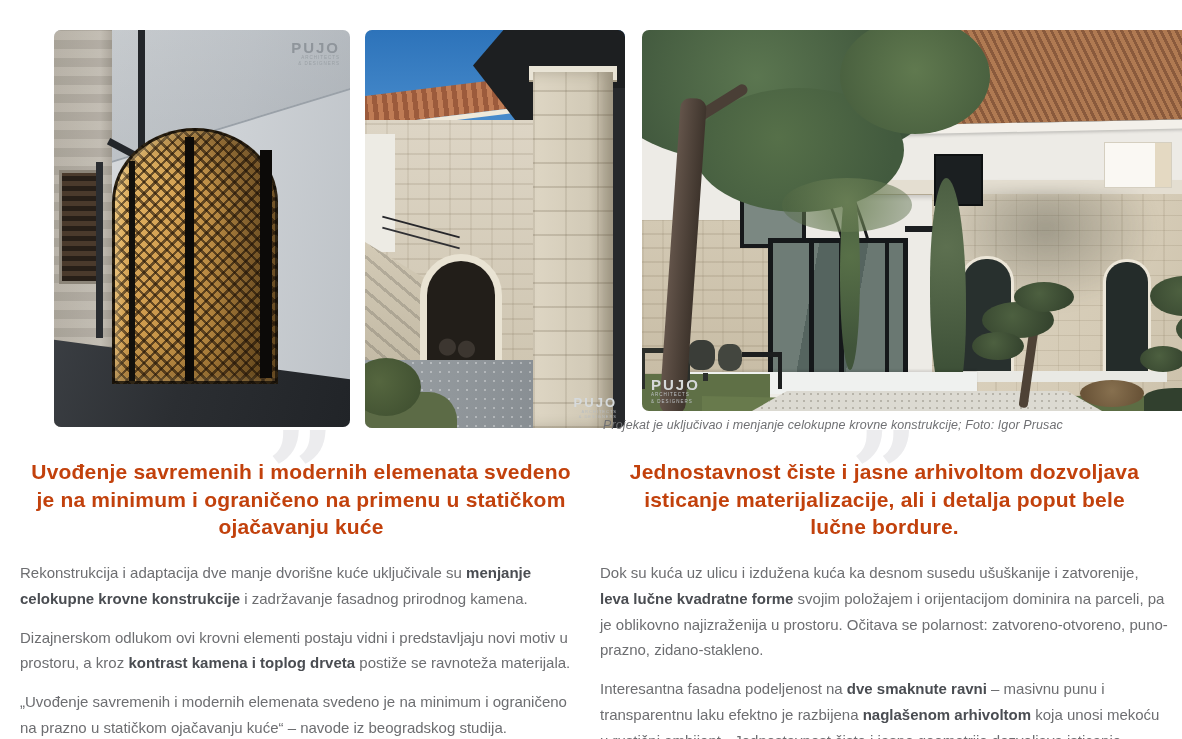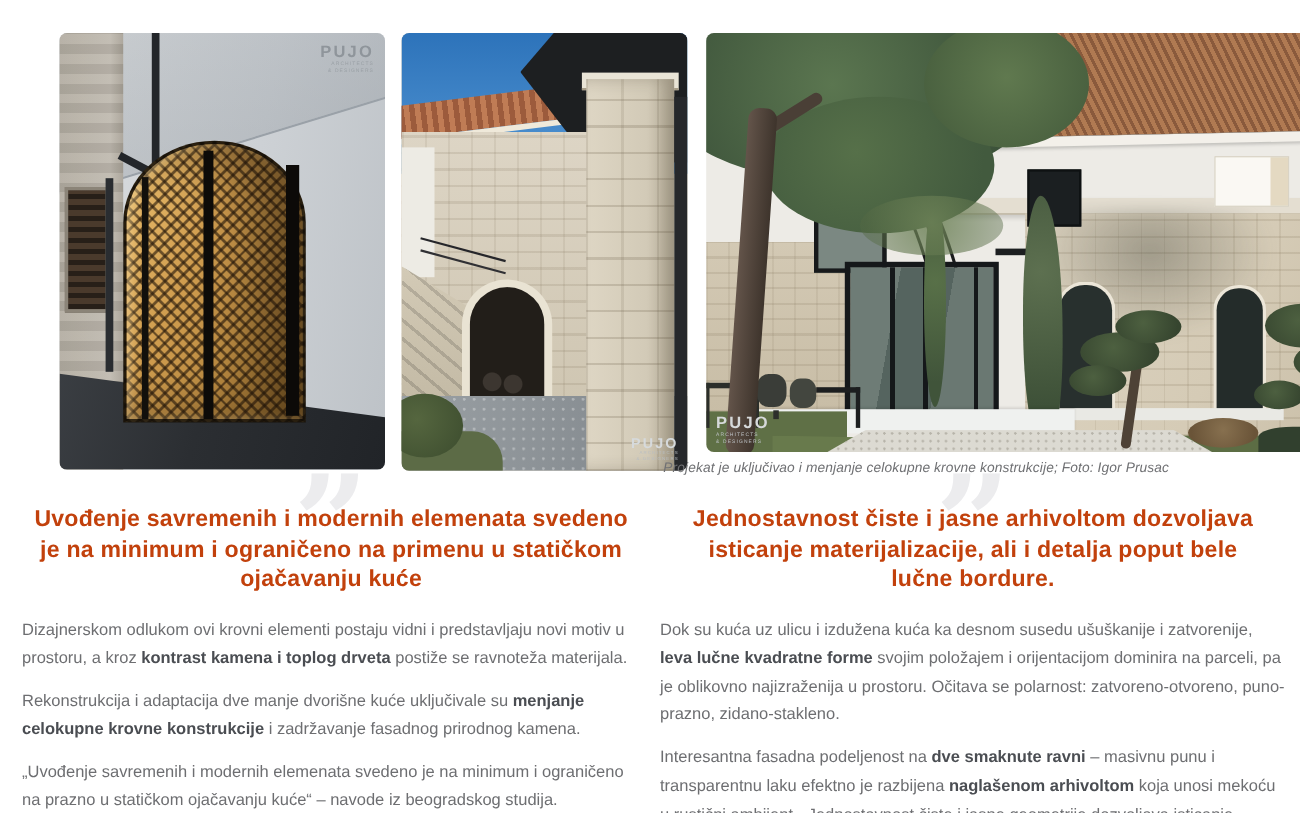--- a/index.html
+++ b/index.html
@@ -313,22 +313,22 @@
   <div class="quote" id="quoteL">
     <span class="quote-mark">”</span>
     <div class="quote-text">Uvođenje savremenih i modernih elemenata svedeno je na minimum i ograničeno na primenu u statičkom ojačavanju kuće</div>
   </div>
   <div class="quote" id="quoteR">
     <span class="quote-mark">”</span>
     <div class="quote-text">Jednostavnost čiste i jasne arhivoltom dozvoljava isticanje materijalizacije, ali i detalja poput bele lučne bordure.</div>
   </div>
 
   <div class="col" id="colL">
+      <p><span>Rekonstrukcija i adaptacija dve manje dvorišne kuće uključivale su </span><span class="b">menjanje celokupne krovne konstrukcije</span><span> i zadržavanje fasadnog prirodnog kamena.</span></p>
       <p><span>Dizajnerskom odlukom ovi krovni elementi postaju vidni i predstavljaju novi motiv u prostoru, a kroz </span><span class="b">kontrast kamena i toplog drveta</span><span> postiže se ravnoteža materijala.</span></p>
-      <p><span>Rekonstrukcija i adaptacija dve manje dvorišne kuće uključivale su </span><span class="b">menjanje celokupne krovne konstrukcije</span><span> i zadržavanje fasadnog prirodnog kamena.</span></p>
       <p><span>„Uvođenje savremenih i modernih elemenata svedeno je na minimum i ograničeno na prazno u statičkom ojačavanju kuće“ – navode iz beogradskog studija.</span></p>
     </div>
   <div class="col" id="colR">
       <p><span>Dok su kuća uz ulicu i izdužena kuća ka desnom susedu ušuškanije i zatvorenije, </span><span class="b">leva lučne kvadratne forme</span><span> svojim položajem i orijentacijom dominira na parceli, pa je oblikovno najizraženija u prostoru. Očitava se polarnost: zatvoreno-otvoreno, puno- prazno, zidano-stakleno.</span></p>
       <p><span>Interesantna fasadna podeljenost na </span><span class="b">dve smaknute ravni</span><span> – masivnu punu i transparentnu laku efektno je razbijena </span><span class="b">naglašenom arhivoltom</span><span> koja unosi mekoću u rustični ambijent. „Jednostavnost čiste i jasne geometrije dozvoljava isticanje materijalizacije, ali i detalja poput bele lučne bordure“, ističu arhitekte.</span></p>
     </div>
 
 </div>
 
 </body></html>

